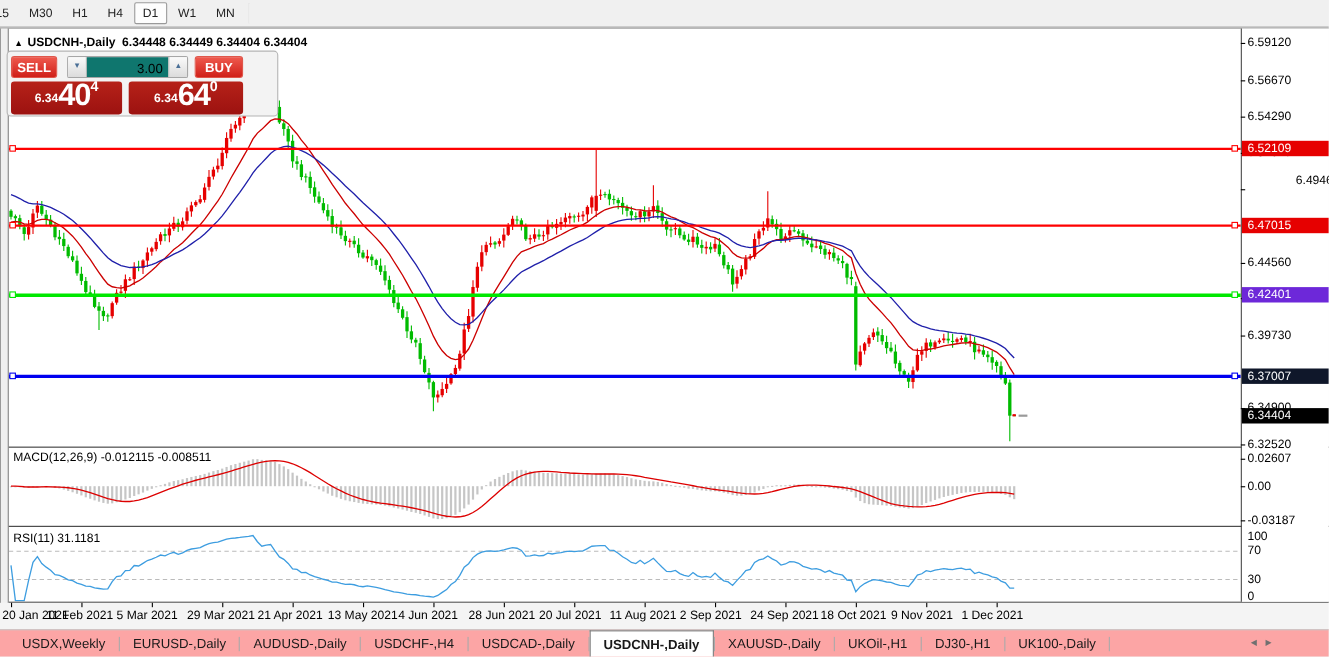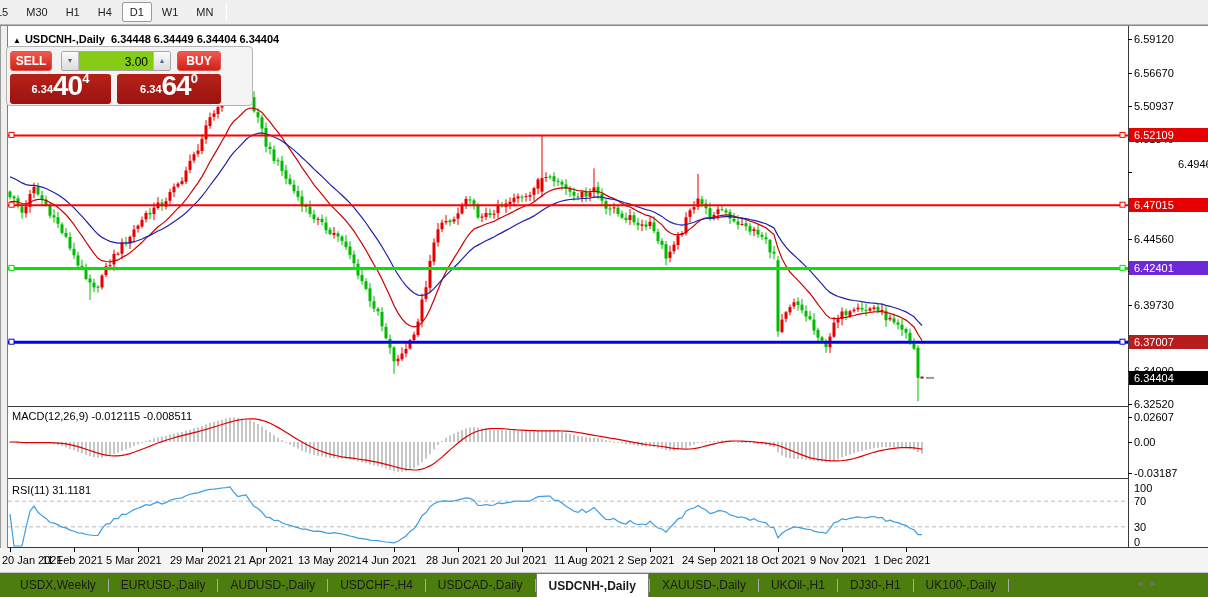--- a/index.html
+++ b/index.html
@@ -42,21 +42,21 @@
     text-align:center; line-height:19px; border-radius:3px;
     background:linear-gradient(#ef5a4e,#d02019); border:1px solid #e0564a; cursor:pointer; }
   #sell-btn { left:3px; width:42px; }
   #buy-btn { left:170px; width:44px; }
   #vol-group { position:absolute; left:54px; top:4px; width:110px; height:20px;
     border:1px solid #a6a6a6; border-radius:2px; background:#fff; display:flex; }
   .vol-btn { width:17px; height:100%; background:linear-gradient(#fafafa,#dcdcdc);
     font-size:7px; color:#4a6f96; text-align:center; line-height:18px; cursor:pointer; }
   #vol-down { border-right:1px solid #b9b9b9; }
   #vol-up { border-left:1px solid #b9b9b9; }
-  #vol-value { flex:1; font-size:12px; color:#000; text-align:right; padding:3px 5px 0 12px; background:#84cc16; }
+  #vol-value { flex:1; font-size:12px; color:#000; text-align:right; padding:3px 5px 0 12px; background:#0f766e; }
   .price-box { position:absolute; top:27px; height:30px; border-radius:3px; color:#fff;
     background:linear-gradient(#b62219,#9c1210); cursor:pointer; }
   #sell-price-box { left:3px; width:101px; }
   #buy-price-box { left:110px; width:104px; }
   .pb-inner { position:absolute; bottom:2px; left:0; width:100%; text-align:center; white-space:nowrap; }
   .pb-small { font-size:11px; font-weight:bold; vertical-align:2px; }
   .pb-big { font-size:28px; font-weight:bold; letter-spacing:-1px; }
   .pb-sup { font-size:13px; font-weight:bold; vertical-align:12px; }
 
   
@@ -68,21 +68,21 @@
 
   
   .pane-label { position:absolute; font-size:11px; color:#000; z-index:2; white-space:nowrap; }
 
   
   #time-axis { position:absolute; left:0; top:548px; width:1208px; height:24px; background:#f4f4f4; }
   .t-label { position:absolute; top:6px; font-size:11px; color:#000; white-space:nowrap; }
   .t-tickmark { position:absolute; top:0; width:1px; height:4px; background:#000; }
 
   
-  #tabbar { position:absolute; left:0; top:572px; width:1208px; height:25px; background:#4d7c0f;
+  #tabbar { position:absolute; left:0; top:572px; width:1208px; height:25px; background:#fca5a5;
     border-top:1px solid #c8c8c8; display:flex; align-items:stretch;text-align:right; }
   .tab { font-size:12px; color:#1a1a1a; padding:5px 12px 0 12px; white-space:nowrap; cursor:pointer; }
   .tab.active { background:#ffffff; font-weight:bold; border:1px solid #7a7a7a; border-bottom:none;
     margin-top:0px; padding-top:5px; }
   .tab-sep { width:1px; height:13px; background:#aaaaaa; margin-top:6px; }
   #tab-nav { position:absolute; left:1137px; top:577px; font-size:11px; color:#707070;
     letter-spacing:8px; cursor:pointer; }
 </style>
 </head>
 <body>
@@ -855,21 +855,21 @@
 <div class="pane-label" style="left:12px; top:484px;">
   <span>RSI(11)</span> <span>31.1181</span>
 </div>
 
 <div id="price-axis">
     <div class="p-tickmark" style="top: 13px;"></div>
     <div class="p-tick" style="top: 7px;">6.59120</div>
     <div class="p-tickmark" style="top: 47px;"></div>
     <div class="p-tick" style="top: 41px;">6.56670</div>
     <div class="p-tickmark" style="top: 80px;"></div>
-    <div class="p-tick" style="top: 74px;">5.50937</div>
+    <div class="p-tick" style="top: 74px;">6.54290</div>
     <div class="p-tickmark" style="top: 113px;"></div>
     <div class="p-tick" style="top: 107px;">6.51840</div>
     <div class="p-tickmark" style="top: 146px;"></div>
     <div class="p-tick" style="top: 132px; padding-left: 44px;">6.49460</div>
     <div class="p-tickmark" style="top: 213px;"></div>
     <div class="p-tick" style="top: 207px;">6.44560</div>
     <div class="p-tickmark" style="top: 245px;"></div>
     <div class="p-tick" style="top: 239px;">6.42180</div>
     <div class="p-tickmark" style="top: 279px;"></div>
     <div class="p-tick" style="top: 273px;">6.39730</div>
@@ -883,21 +883,21 @@
     <div class="p-tick" style="top: 410px;">0.00</div>
     <div class="p-tickmark" style="top: 447px;"></div>
     <div class="p-tick" style="top: 441px;">-0.03187</div>
     <div class="p-tick" style="top: 456px;">100</div>
     <div class="p-tick" style="top: 469px;">70</div>
     <div class="p-tick" style="top: 495px;">30</div>
     <div class="p-tick" style="top: 510px;">0</div>
     <div class="p-badge" style="top: 102px; background: rgb(230, 0, 0);">6.52109</div>
     <div class="p-badge" style="top: 172px; background: rgb(230, 0, 0);">6.47015</div>
     <div class="p-badge" style="top: 235px; background: #6d28d9;">6.42401</div>
-    <div class="p-badge" style="top: 309px; background: #b91c1c;">6.37007</div>
+    <div class="p-badge" style="top: 309px; background: #0f172a;">6.37007</div>
     <div class="p-badge" style="top: 345px; background: rgb(0, 0, 0);">6.34404</div>
   </div>
 
 <div id="time-axis">
     <div class="t-tickmark" style="left: 10px;"></div>
     <div class="t-label" style="left: 2px;">20 Jan 2021</div>
     <div class="t-tickmark" style="left: 74px;"></div>
     <div class="t-label" style="left: 42px;">11 Feb 2021</div>
     <div class="t-tickmark" style="left: 138px;"></div>
     <div class="t-label" style="left: 106px;">5 Mar 2021</div>

